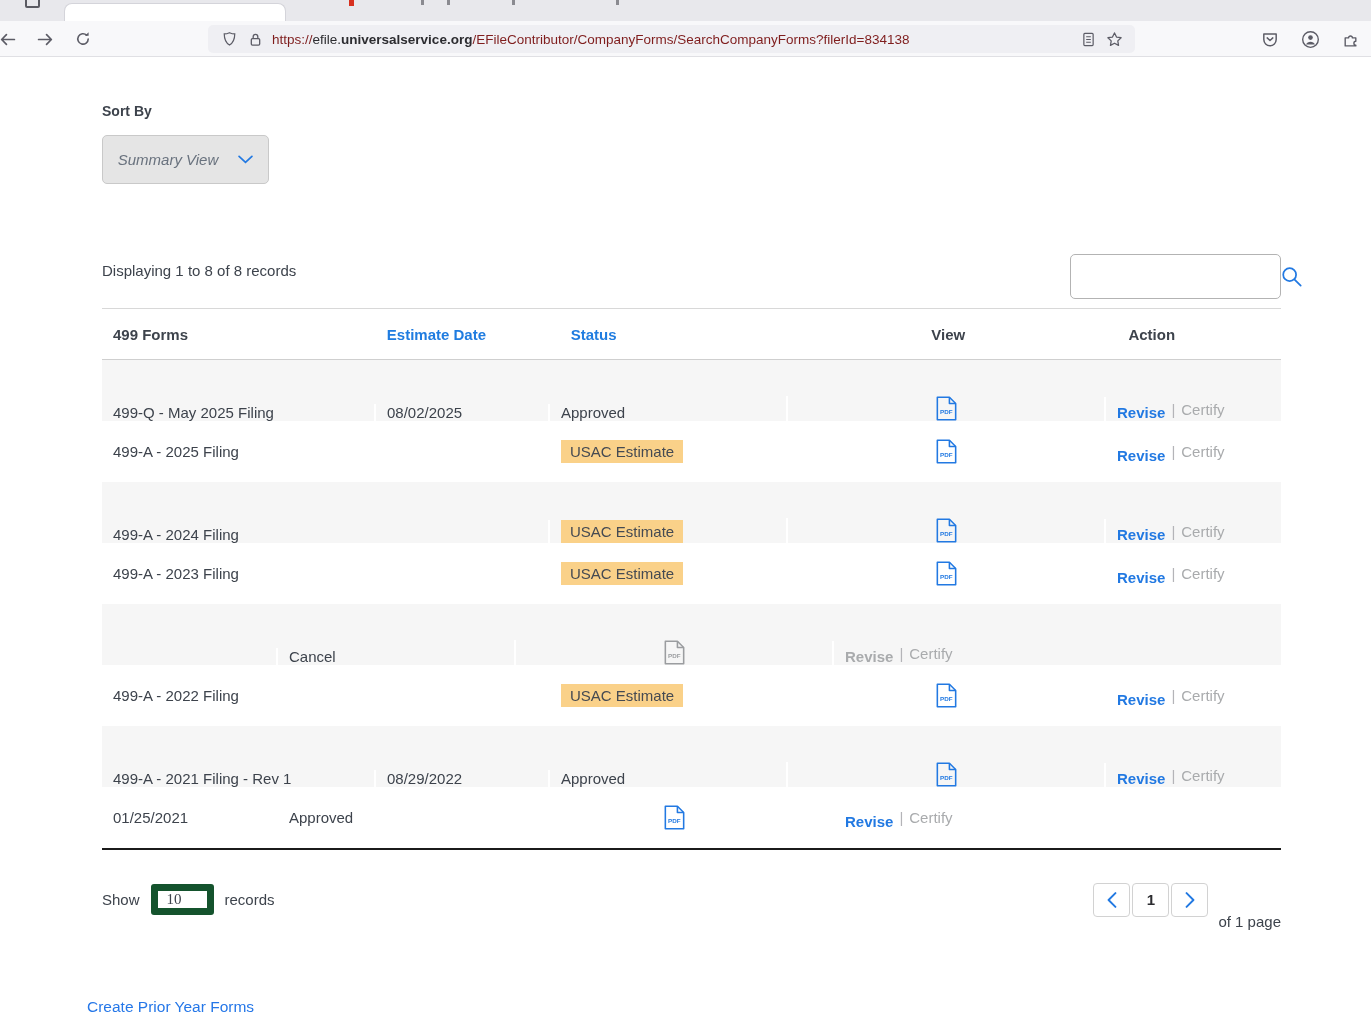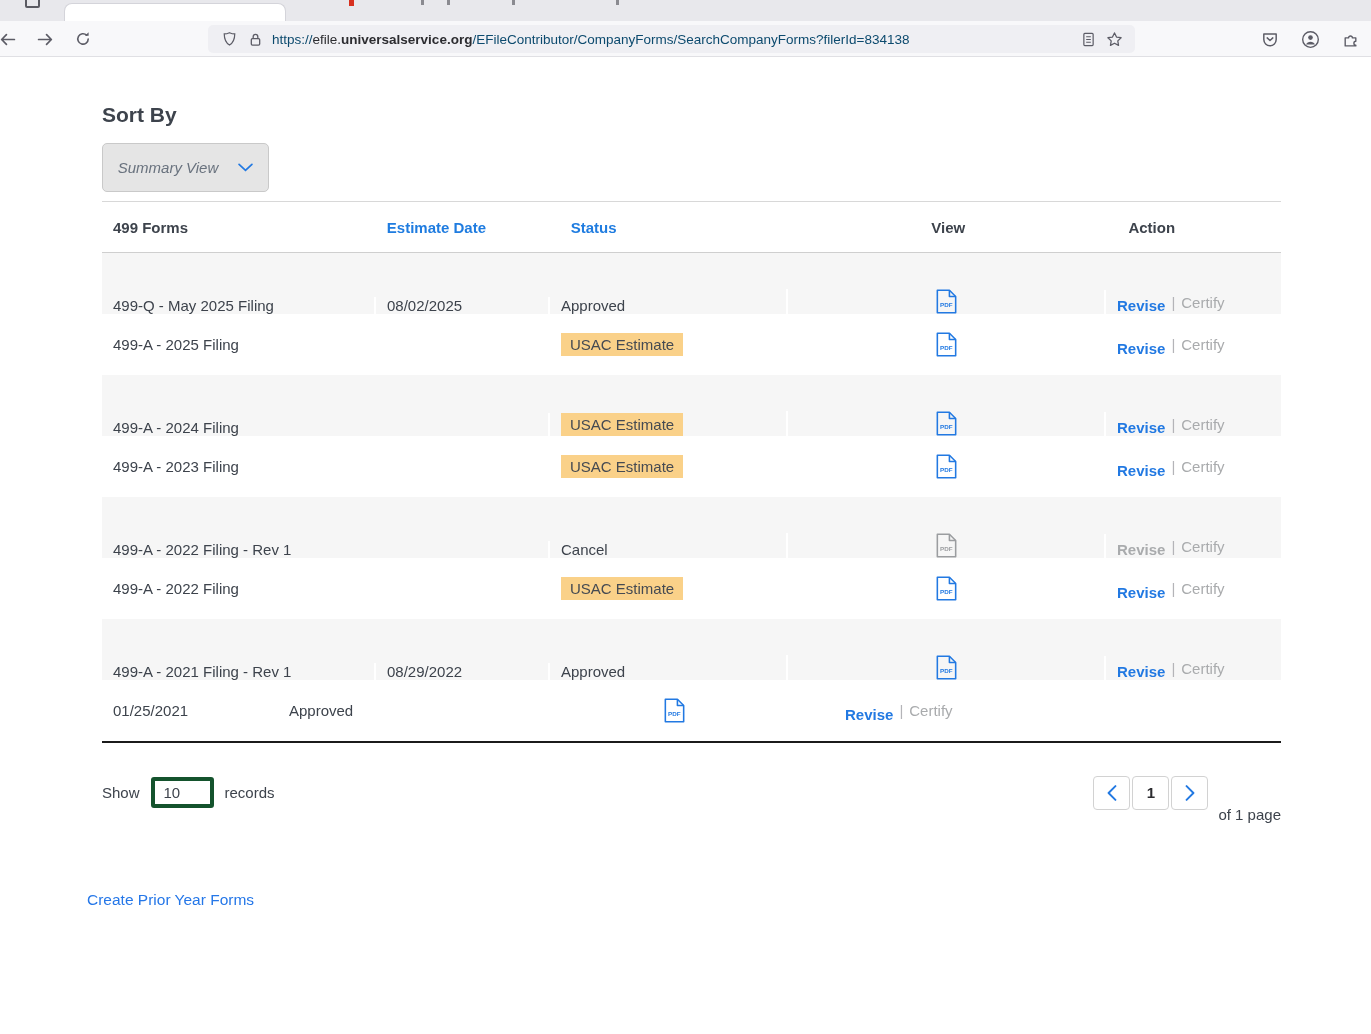--- a/index.html
+++ b/index.html
@@ -17,29 +17,29 @@
   .frag.red { width:5px; height:6px; background:#d7301f; left:349px; }
   .f1{left:421px}.f2{left:447px}.f3{left:512px}.f4{left:616px}
 
   .toolbar { position:relative; height:36px; background:#f8f8fa; border-bottom:1px solid #e0e0e4; }
   .navbtns { position:absolute; left:-8px; top:0; height:36px; display:flex; align-items:center; color:#5c5c66; }
   .navbtn { width:30px; height:30px; display:flex; align-items:center; justify-content:center; margin-right:8px; cursor:pointer; }
   .urlbar { position:absolute; left:208px; top:4px; width:927px; height:28px; background:#efeff3;
             border-radius:5px; display:flex; align-items:center; padding:0 8px; }
   .urlbar .ic { display:flex; align-items:center; justify-content:center; width:26px; height:24px; color:#5c5c66; cursor:pointer; }
   .urltext { flex:1; font-size:13.5px; white-space:nowrap; overflow:hidden; margin-left:4px; }
-  .u-gray { color:#0c4a6e; }
+  .u-gray { color:#7f1d1d; }
   .u-dark { color:#2c2c30; }
   .u-bold { color:#2c2c30; font-weight:700; }
   .rightbtns { position:absolute; right:8px; top:0; height:36px; display:flex; align-items:center; gap:14px; color:#5c5c66; }
   .rightbtns .ic { width:26px; height:26px; display:flex; align-items:center; justify-content:center; cursor:pointer; }
 
   
   .content { width:1179px; margin-left:102px; padding-top:46px; }
-  .sortby-label { font-size:21px; font-weight:700; color:#3d434c; }
+  .sortby-label { font-size:14px; font-weight:700; color:#3d434c; }
   .dropdown { margin-top:16px; width:167px; height:49px; border:1px solid #c9c9c9; border-radius:5px;
               display:flex; align-items:center; justify-content:center; gap:20px; cursor:pointer; background:#e5e5e5;font-style:italic; }
   .dropdown .dd-text { font-size:15px; color:#69727e; }
 
   .listbar { margin-top:70px; display:flex; justify-content:space-between; align-items:flex-start; }
   .displaying { font-size:15px; padding-top:8px; color:#3d434c; }
   .searchbox { width:211px; height:45px; border:1px solid #b3b3b3; border-radius:5px; background:#fff;
                display:flex; align-items:center; padding:0 10px; }
   .searchbox input { flex:1; border:none; outline:none; background:transparent; font-size:15px; font-family:inherit; }
   .search-ic { display:flex; align-items:center; color:#2279e2; cursor:pointer; }
@@ -58,22 +58,22 @@
   .badge { background:#fad189; color:#454a52; padding:3px 9px; }
   .pdf { color:#2279e2; cursor:pointer; display:flex; }
   .revise { color:#2279e2; font-weight:700;margin-top:7px; }
   .sep { color:#b4b4b8; margin:0 6px; }
   .certify { color:#a9abad; }
   .trow.disabled .pdf { color:#9b9da0; cursor:default; }
   .trow.disabled .revise { color:#a9abad; cursor:default; }
 
   .footerbar { margin-top:19px; display:flex; justify-content:space-between; align-items:center; }
   .showgrp { display:flex; align-items:center; gap:11px; font-size:15px; }
-  .pagesize { width:63px; height:31px; border:4px solid #14532d; border-radius:3px; font-size:15px;
-              font-family:Liberation Sans, sans-serif; color:#3d434c; padding-left:9px; outline:none; }
+  .pagesize { width:63px; height:31px; border:7px solid #14532d; border-radius:3px; font-size:15px;
+              font-family:Liberation Serif, serif; color:#3d434c; padding-left:9px; outline:none; }
   .paggrp { display:flex; align-items:center; }
   .pagbtn { width:37px; height:34px; border:1px solid #d2d2d2; border-radius:4px; background:#fff;
             display:flex; align-items:center; justify-content:center; color:#2279e2; cursor:pointer; margin-left:2px; }
   .pagnum { width:37px; height:34px; border:1px solid #d2d2d2; border-radius:4px; background:#fff;
             display:flex; align-items:center; justify-content:center; font-size:15px; font-weight:700;
             color:#2c2c30; margin-left:2px; }
   .pageinfo { font-size:15px; margin-left:10px; color:#3d434c;margin-top:44px; }
 
   .create-link { display:inline-block; margin:68px 0 0 87px; font-size:15.5px; color:#2577e8; }
 </style>
@@ -167,20 +167,32 @@
 
   <div class="dropdown">
     <span class="dd-text">Summary View</span>
     <span style="display:flex;color:#2279e2;">
       <svg width="15" height="9" viewBox="0 0 14 8">
           <path d="M1 1l6 5.6L13 1" fill="none" stroke="currentColor" stroke-width="1.6" stroke-linecap="round"></path>
         </svg>
     </span>
   </div>
 
+  <div class="listbar">
+    <div class="displaying">Displaying 1 to 8 of 8 records</div>
+    <div class="searchbox">
+      <input type="text" value="" style="">
+      <span class="search-ic">
+        <svg width="23" height="23" viewBox="0 0 20 20">
+            <circle cx="8.4" cy="8.4" r="5.6" fill="none" stroke="currentColor" stroke-width="1.5"></circle>
+            <path d="M12.7 12.7 18 18" stroke="currentColor" stroke-width="1.5" stroke-linecap="round"></path>
+          </svg>
+      </span>
+    </div>
+  </div>
 
   <div class="tbl">
     <div class="thead">
       <div class="th c1">499 Forms</div>
       <div class="th c2 blue">Estimate Date</div>
       <div class="th c3 blue">Status</div>
       <div class="th c4" style="justify-content:center;padding-left:0;">View</div>
       <div class="th c5">Action</div>
     </div>
 
@@ -266,21 +278,20 @@
           </span>
         </div>
       <div class="td c5">
           <a class="revise">Revise</a>
           <span class="sep">|</span>
           <a class="certify">Certify</a>
         </div>
     </div>
 
     <div class="trow alt disabled">
-      <div class="td c1">499-A - 2022 Filing - Rev 1</div>
       <div class="td c2"></div>
       <div class="td c3">
           <span>Cancel</span>
         </div>
       <div class="td c4">
           <span class="pdf">
             <svg width="21" height="25" viewBox="0 0 20 24">
               <path d="M1.2 1.2h11.6l6 6v15.6H1.2z" fill="none" stroke="currentColor" stroke-width="1.5" stroke-linejoin="round"></path>
               <path d="M12.8 1.2v6h6" fill="none" stroke="currentColor" stroke-width="1.5" stroke-linejoin="round"></path>
               <text x="9.8" y="17" text-anchor="middle" font-size="6" font-weight="bold" fill="currentColor">PDF</text>

